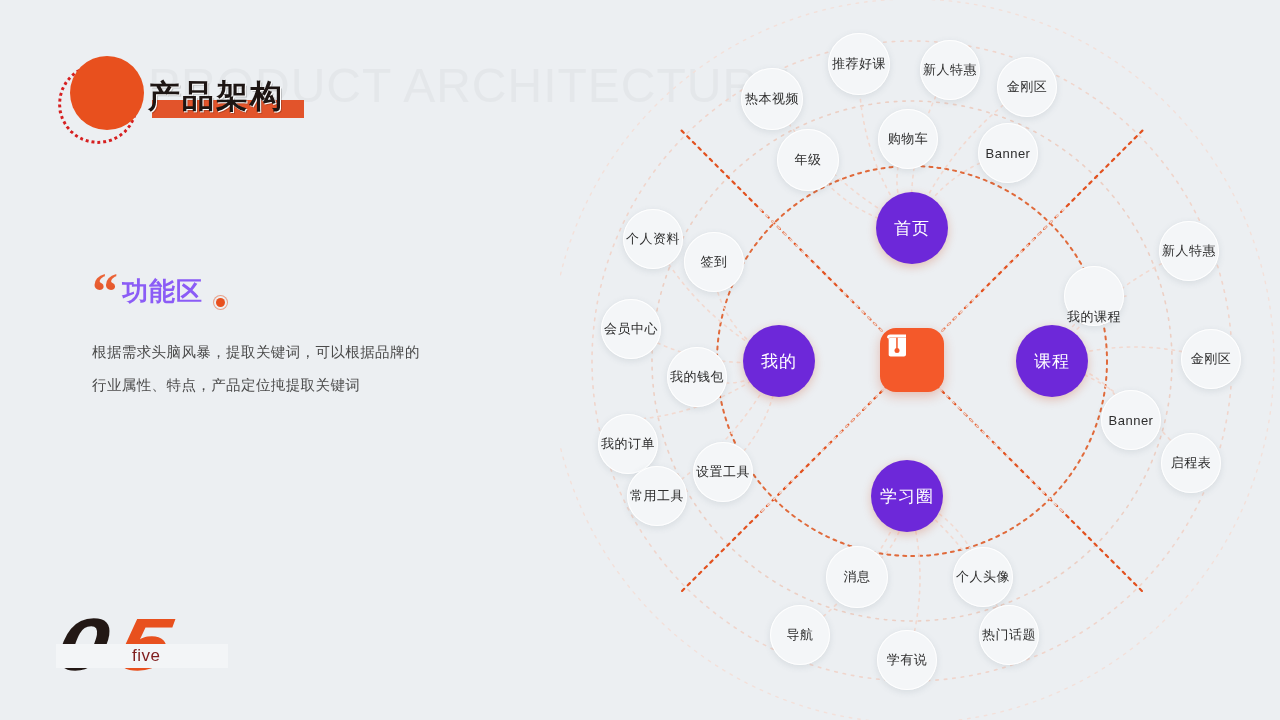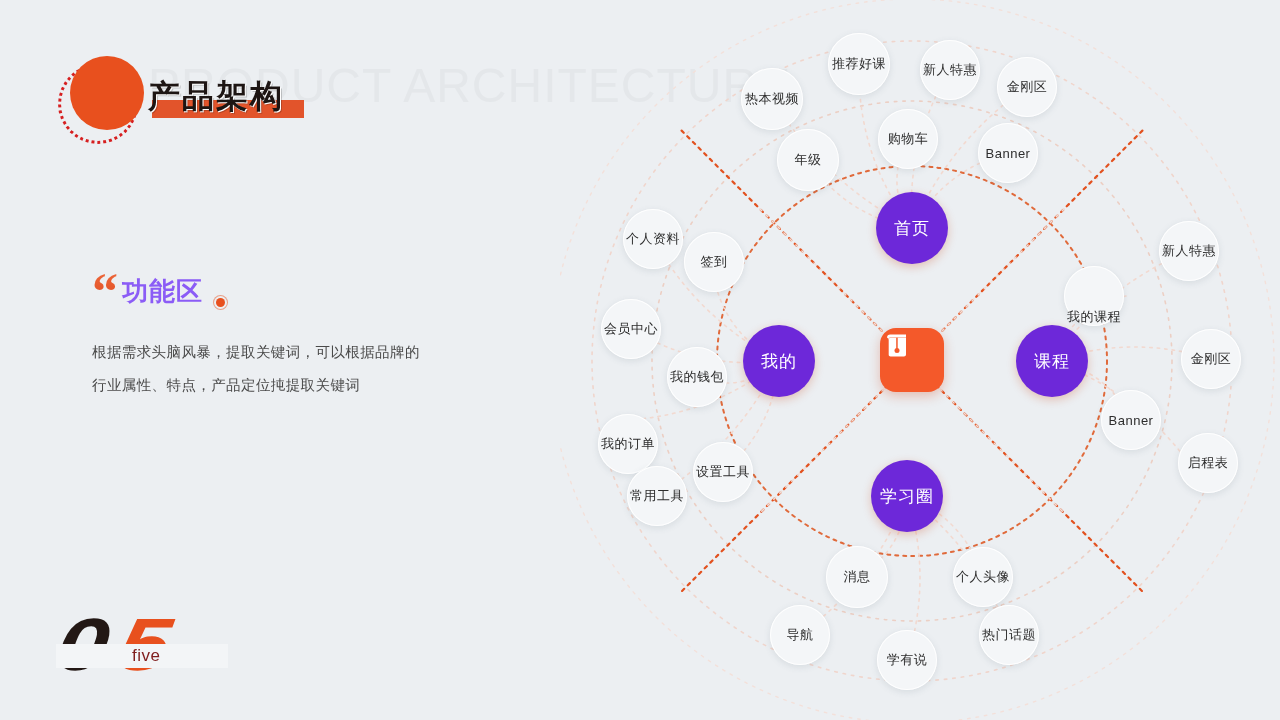--- a/index.html
+++ b/index.html
@@ -214,21 +214,21 @@
       </div>
       <div class="node leaf" style="left: 504px; top: 268px; width: 60px; height: 60px; align-items: flex-end;">
         <span>我的课程</span>
       </div>
       <div class="node leaf" style="left: 621px; top: 331px; width: 60px; height: 60px;">
         <span>金刚区</span>
       </div>
       <div class="node leaf" style="left: 541px; top: 392px; width: 60px; height: 60px;">
         <span>Banner</span>
       </div>
-      <div class="node leaf" style="left: 618px; top: 435px; width: 60px; height: 60px;">
+      <div class="node leaf" style="left: 601px; top: 435px; width: 60px; height: 60px;">
         <span>启程表</span>
       </div>
       <div class="node leaf" style="left: 63px; top: 211px; width: 60px; height: 60px;">
         <span>个人资料</span>
       </div>
       <div class="node leaf" style="left: 124px; top: 234px; width: 60px; height: 60px; align-items: center;">
         <span>签到</span>
       </div>
       <div class="node leaf" style="left: 41px; top: 301px; width: 60px; height: 60px;">
         <span>会员中心</span>

